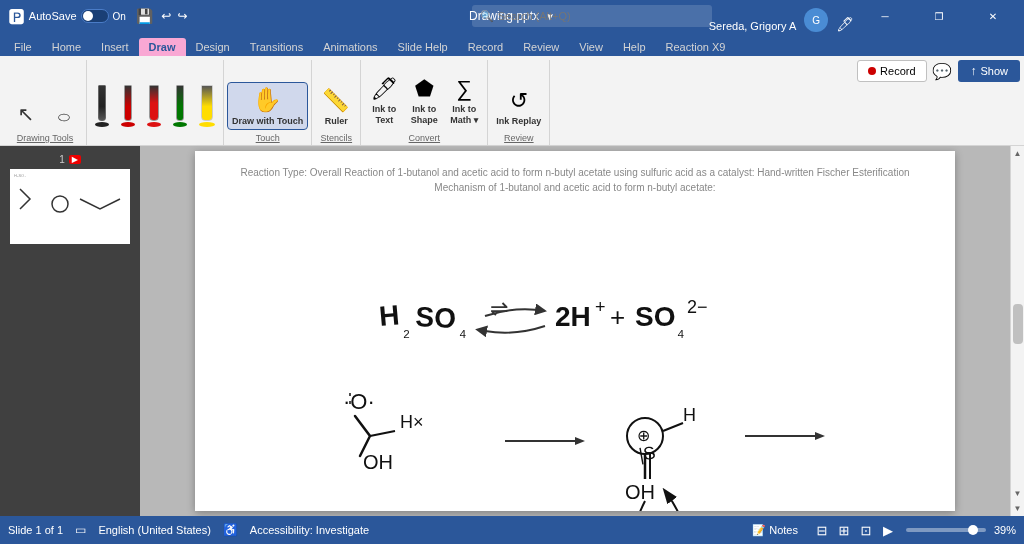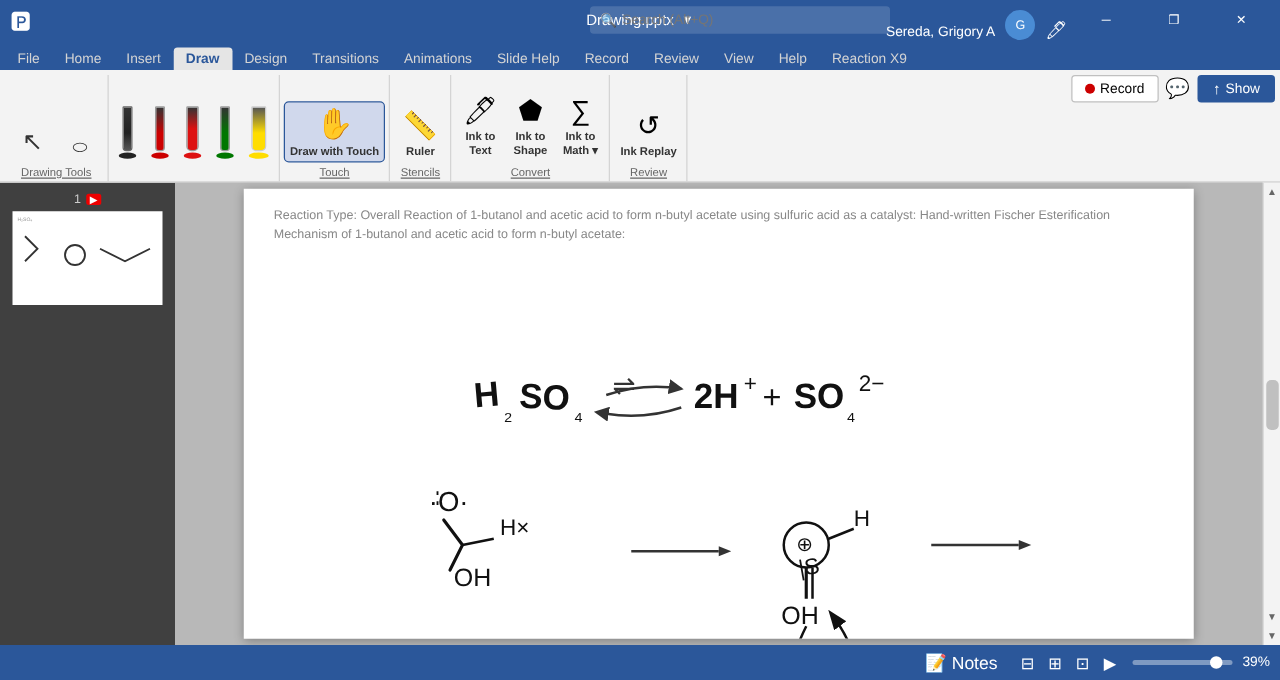--- a/index.html
+++ b/index.html
@@ -29,21 +29,21 @@
       align-items: flex-end;
       padding-left: 4px;
     }
     .ribbon-tab {
       padding: 3px 10px;
       font-size: 11px;
       color: #d4d4d4;
       cursor: pointer;
       border-radius: 3px 3px 0 0;
     }
-    .ribbon-tab.active { background: #e5e5e5; color: #2b579a; font-weight: 600; }
+    .ribbon-tab.active { background: #f9a8d4; color: #2b579a; font-weight: 600; }
 
     
     #ribbon {
       height: 90px;
       background: #f3f3f3;
       border-bottom: 1px solid #d4d4d4;
       display: flex;
       align-items: stretch;
       padding: 4px 4px 0 4px;
       position: relative;
@@ -141,20 +141,21 @@
       overflow: hidden;
     }
     .slide-text {
       position: absolute;
       top: 14px;
       left: 24px;
       right: 24px;
       font-size: 10px;
       color: #888;
       line-height: 1.5;
+      text-align: center;
     }
     #drawing-svg {
       position: absolute;
       top: 0; left: 0;
       width: 100%; height: 100%;
     }
     
     #right-scroll {
       width: 14px;
       background: #f3f3f3;
@@ -174,21 +175,21 @@
       align-items: center;
       padding: 0 8px;
       color: white;
       font-size: 11px;
       position: absolute;
       bottom: 0;
       width: 100%;
     }
     .status-left { display: flex; gap: 12px; align-items: center; }
     .status-right { position: absolute; right: 8px; display: flex; align-items: center; gap: 8px; }
-    .status-btn { padding: 2px 6px; cursor: pointer; border-radius: 2px; font-size: 14px; color: white; }
+    .status-btn { padding: 2px 6px; cursor: pointer; border-radius: 2px; font-size: 11px; color: white; }
     .zoom-slider { width: 80px; height: 4px; background: rgba(255,255,255,0.4); border-radius: 2px; position: relative; }
     .zoom-knob { width: 10px; height: 10px; background: white; border-radius: 50%; position: absolute; top: -3px; right: 8px; }
     .view-icons { display: flex; gap: 2px; }
     .view-icon { width: 20px; height: 20px; display: flex; align-items: center; justify-content: center; cursor: pointer; color: white; font-size: 13px; }
 
     
     .rg-wrap {
       display: flex;
       flex-direction: column;
       height: 100%;
@@ -199,20 +200,30 @@
     }
     .rg-wrap:last-child { border-right: none; }
     .rg-top { display: flex; align-items: flex-end; gap: 2px; flex: 1; }
     .rg-label { font-size: 9px; color: #666; text-align: center; position: absolute; bottom: 2px; left: 0; right: 0; text-decoration: underline; }
   </style>
 </head>
 <body>
 
 <div id="titlebar">
   <span style="font-size:18px; margin-right:4px;">🅿</span>
+  <div class="autosave-area">
+    <span style="font-size:11px;">AutoSave</span>
+    <div class="toggle">
+      <div class="toggle-knob"></div>
+    </div>
+    <span style="font-size:10px;">On</span>
+    <span style="margin-left:6px; font-size:14px;">💾</span>
+    <span style="margin-left:4px; font-size:12px;">↩</span>
+    <span style="margin-left:2px; font-size:12px;">↪</span>
+  </div>
 
   <div style="position:absolute; left:50%; transform:translateX(-50%); display:flex; align-items:center; gap:6px;">
     <span style="font-size:12px; color:white;">Drawing.pptx</span>
     <span style="font-size:10px;">▼</span>
   </div>
 
   <div style="position:absolute; left:calc(50% + 80px); transform:translateX(-50%); width:240px; height:22px; background:rgba(255,255,255,0.15); border-radius:3px; display:flex; align-items:center; padding:0 8px; top:5px;">
     <span style="font-size:11px; color:rgba(255,255,255,0.8); margin-right:4px;">🔍</span>
     <input type="text" style="background: transparent; border: none; outline: none; color: white; font-size: 11px; width: 100%;" placeholder="Search (Alt+Q)">
   </div>
@@ -477,20 +488,27 @@
     <div class="scroll-thumb"></div>
     <div style="flex:1;"></div>
     <div style="display:flex; flex-direction:column;">
       <div class="scroll-arrow">▼</div>
       <div class="scroll-arrow">▼</div>
     </div>
   </div>
 </div>
 
 <div id="statusbar">
+  <div class="status-left">
+    <span>Slide 1 of 1</span>
+    <span style="font-size:12px;">▭</span>
+    <span style="cursor:pointer;">English (United States)</span>
+    <span style="font-size:12px;">♿</span>
+    <span style="cursor:pointer;">Accessibility: Investigate</span>
+  </div>
   <div class="status-right">
     <div class="status-btn">
       <span>📝</span>
       <span>Notes</span>
     </div>
     <div class="view-icons">
       <div class="view-icon" title="Normal">⊟</div>
       <div class="view-icon" title="Slide Sorter">⊞</div>
       <div class="view-icon" title="Reading View">⊡</div>
       <div class="view-icon" title="Slide Show">▶</div>

